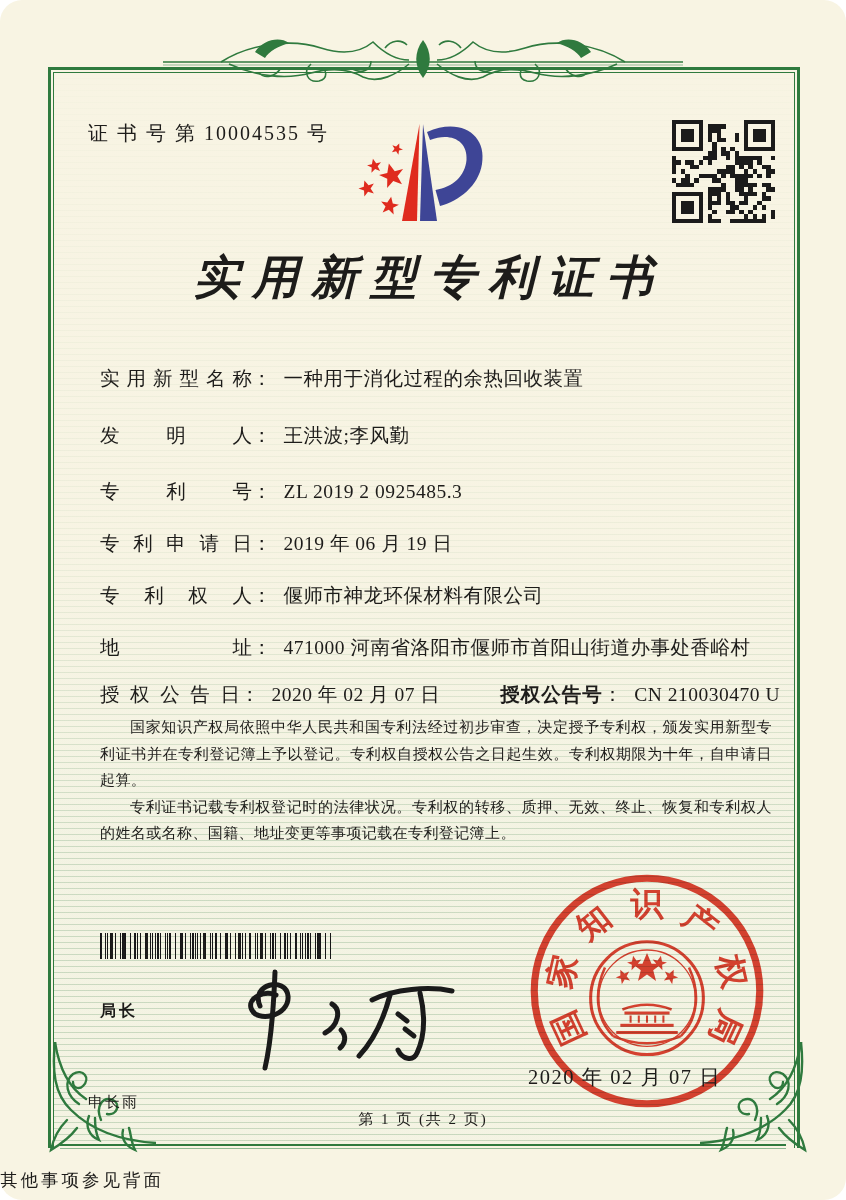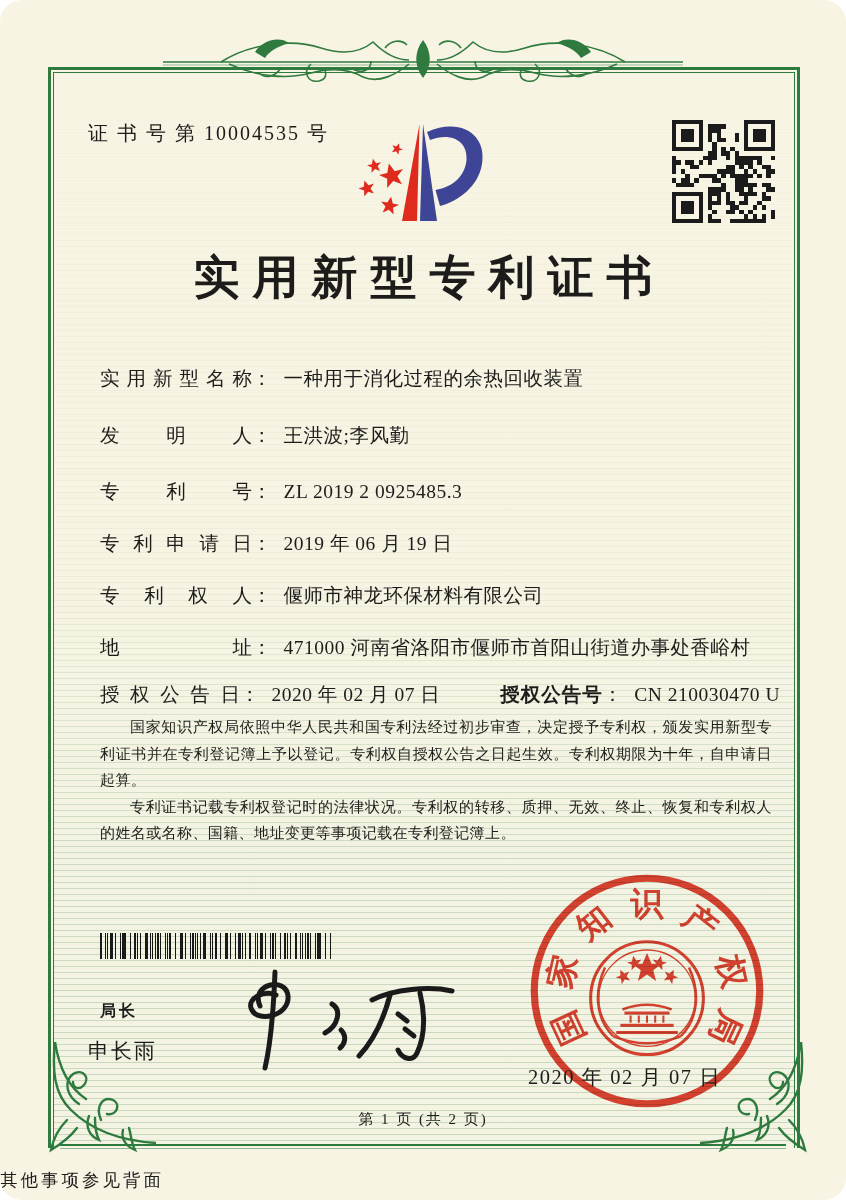--- a/index.html
+++ b/index.html
@@ -25,21 +25,21 @@
   .ornament{position:absolute;color:var(--green);}
   .top-ornament{left:163px;top:22px;}
   .corner-left{left:44px;top:1042px;}
   .corner-right{left:700px;top:1042px;}
 
   
   .cert-no{position:absolute;left:88px;top:120px;font-size:20px;letter-spacing:2px;}
   .logo{position:absolute;left:338px;top:110px;}
   .qr{position:absolute;left:672px;top:120px;width:103px;height:103px;}
   .title{position:absolute;left:0;top:247px;width:846px;text-align:center;
-    font-size:46px;font-weight:bold;letter-spacing:13px;text-indent:13px;}
+    font-size:46px;font-weight:bold;letter-spacing:13px;text-indent:13px;font-style:italic;}
 
   
   .field-row{position:absolute;left:100px;width:680px;display:flex;font-size:19.5px;line-height:26px;white-space:nowrap;}
   .flabel{display:inline-block;width:152px;text-align:justify;text-align-last:justify;}
   .flabel2{display:inline-block;margin-left:60px;letter-spacing:1px;font-weight:bold;}
   .colon{display:inline-block;}
   .fvalue{margin-left:12px;letter-spacing:0.5px;}
   .r0{top:366px}.r1{top:423px}.r2{top:479px}.r3{top:531px}.r4{top:583px}.r5{top:635px}.r6{top:682px}
 
   
@@ -48,22 +48,22 @@
   .paras p{text-indent:2em;margin:0;}
 
   
   .barcode{position:absolute;left:100px;top:933px;width:231px;height:26px;
     background-image:
       repeating-linear-gradient(90deg,#161616 0 1.5px,transparent 1.5px 5px),
       repeating-linear-gradient(90deg,#161616 0 1px,transparent 1px 7.5px),
       repeating-linear-gradient(90deg,#1c1c1c 0 2px,transparent 2px 11.5px);}
   .director-title{position:absolute;left:100px;top:1001px;font-family:"Liberation Sans","DejaVu Sans",sans-serif;
     font-size:16px;letter-spacing:3px;font-weight:700;}
-  .director-name{position:absolute;left:88px;top:1037px;font-family:Liberation Serif, serif;
-    font-size:21px;letter-spacing:2px;font-weight:500;}
+  .director-name{position:absolute;left:88px;top:1093px;font-family:Liberation Serif, serif;
+    font-size:15px;letter-spacing:2px;font-weight:500;}
   .signature{position:absolute;left:222px;top:966px;}
   .seal{position:absolute;left:524px;top:868px;mix-blend-mode:multiply;opacity:0.95;}
   .seal-date{position:absolute;left:528px;top:1063px;font-size:20.5px;letter-spacing:1.5px;z-index:5;}
   .page-info{position:absolute;left:0;top:1110px;width:846px;text-align:center;font-size:15px;letter-spacing:2px;}
   .back-note{position:absolute;left:0;top:1168px;width:846px;font-size:17.5px;letter-spacing:3px;}
 </style>
 </head>
 <body>
 
 <div class="page">

